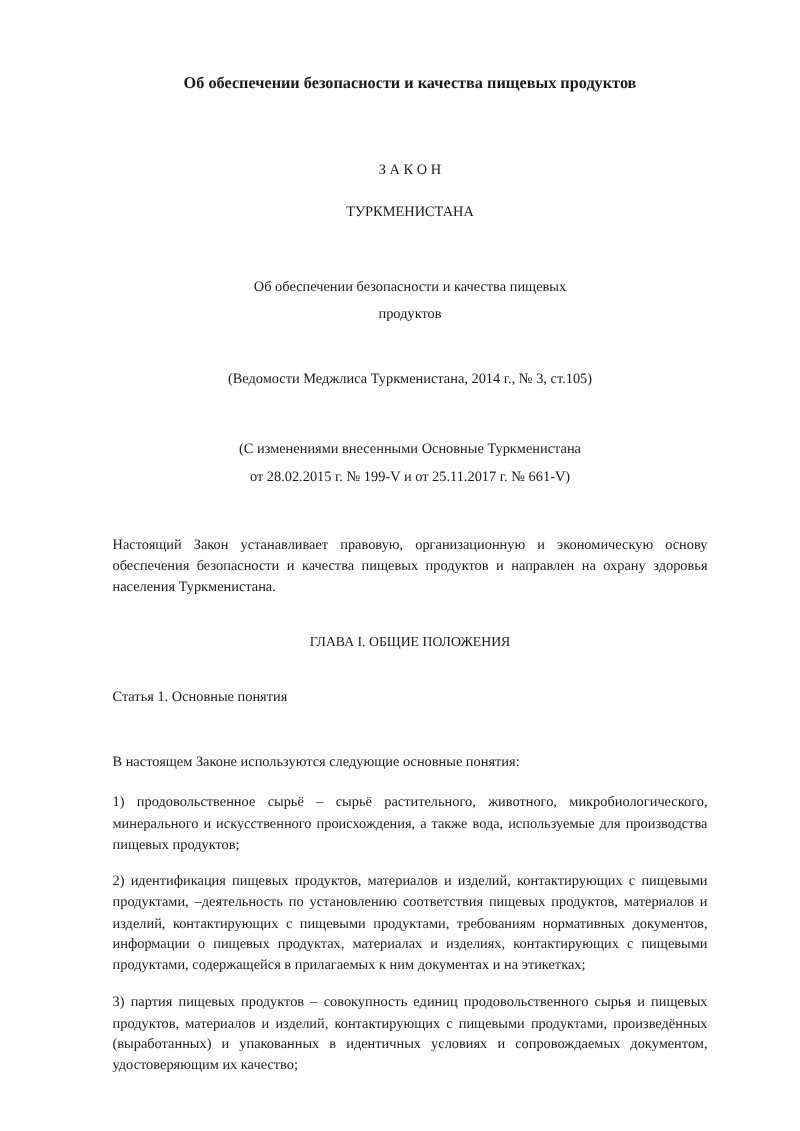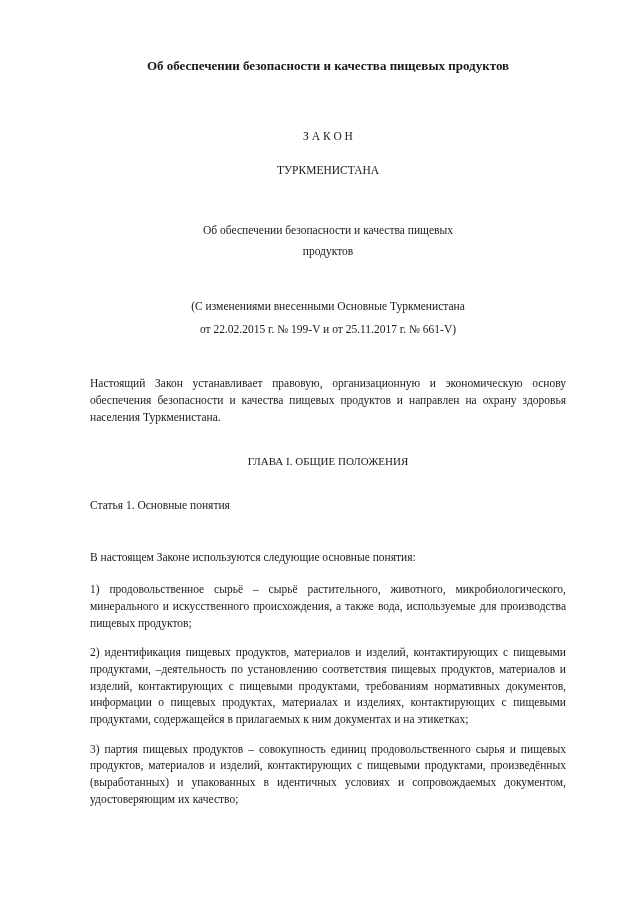--- a/index.html
+++ b/index.html
@@ -72,24 +72,25 @@
   <h1 class="doc-title">Об обеспечении безопасности и качества пищевых продуктов</h1>
 
   <p class="center-line law-word">З А К О Н</p>
   <p class="center-line country">ТУРКМЕНИСТАНА</p>
 
   <div class="center-line subtitle">
     <div>Об обеспечении безопасности и качества пищевых</div>
     <div>продуктов</div>
   </div>
 
+  <p class="center-line vedomosti">(Ведомости Меджлиса Туркменистана, 2014 г., № 3, ст.105)</p>
 
   <div class="center-line amendments">
     <div>(С изменениями внесенными Основные Туркменистана</div>
-    <div>от 22.02.2015 г. № 199-V и от 25.11.2017 г. № 661-V)</div>
+    <div>от 28.02.2015 г. № 199-V и от 25.11.2017 г. № 661-V)</div>
   </div>
 
   <p class="para intro-para">Настоящий Закон устанавливает правовую, организационную и экономическую основу обеспечения безопасности и качества пищевых продуктов и направлен на охрану здоровья населения Туркменистана.</p>
 
   <p class="chapter">ГЛАВА I. ОБЩИЕ ПОЛОЖЕНИЯ</p>
 
   <p class="article">Статья 1. Основные понятия</p>
 
   <p class="lead-in">В настоящем Законе используются следующие основные понятия:</p>
 

